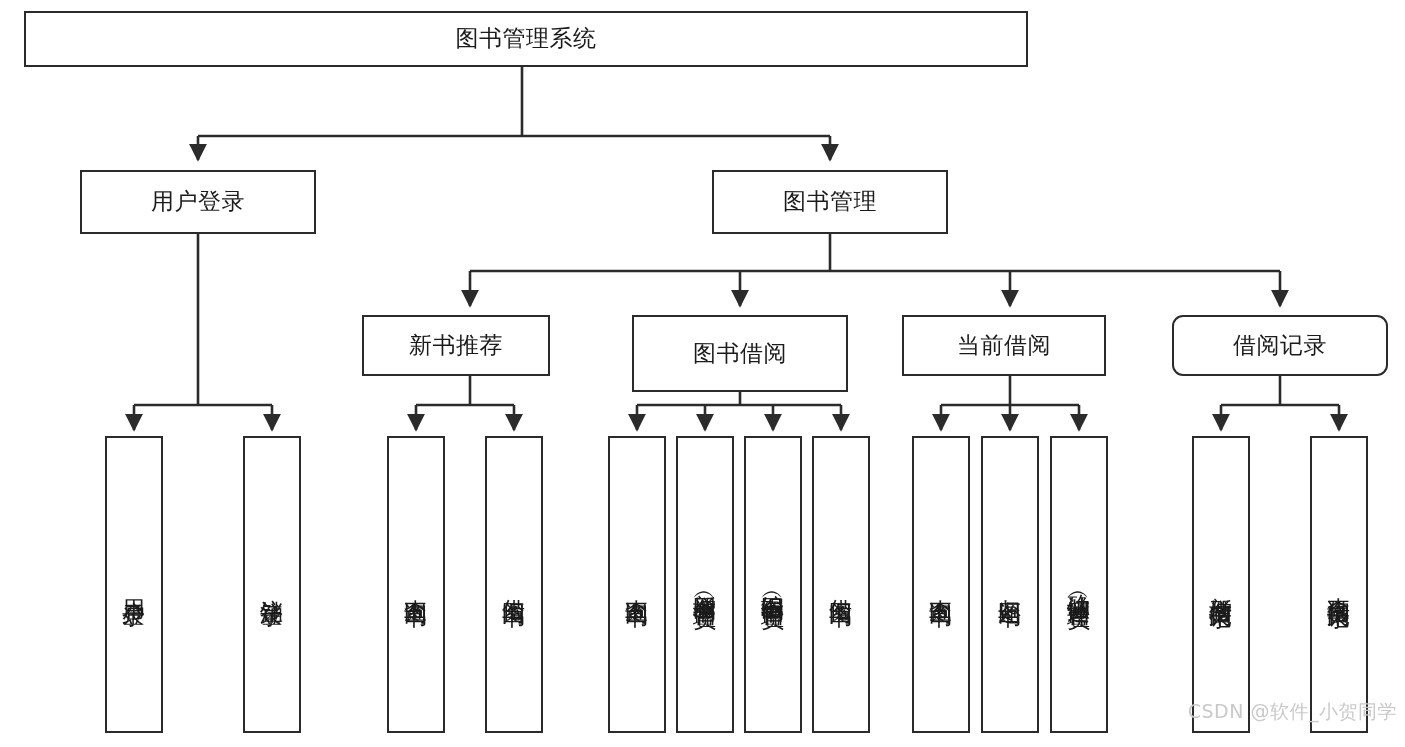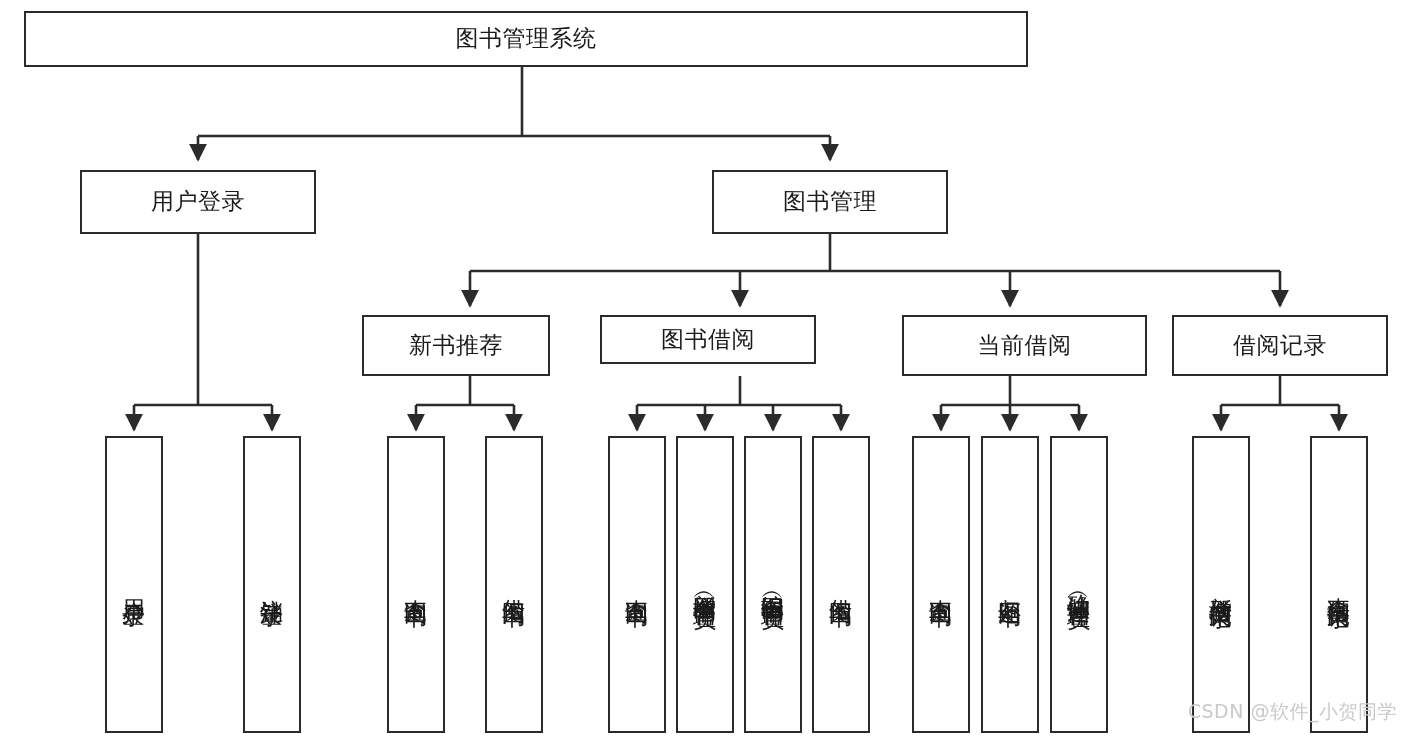--- a/index.html
+++ b/index.html
@@ -131,27 +131,27 @@
   <div class="node h" style="left:80px; top:170px; width:236px; height:64px;">
     <span class="label">用户登录</span>
   </div>
   <div class="node h" style="left:712px; top:170px; width:236px; height:64px;">
     <span class="label">图书管理</span>
   </div>
 
   <div class="node h" style="left:362px; top:315px; width:188px; height:61px;">
     <span class="label">新书推荐</span>
   </div>
-  <div class="node h" style="left:600px; top:315px; width:216px; height:49px;">
+  <div class="node h" style="left:632px; top:315px; width:216px; height:77px;">
     <span class="label">图书借阅</span>
   </div>
-  <div class="node h" style="left:902px; top:315px; width:245px; height:61px;">
+  <div class="node h" style="left:902px; top:315px; width:204px; height:61px;">
     <span class="label">当前借阅</span>
   </div>
-  <div class="node h" style="left:1172px; top:315px; width:216px; height:61px;">
+  <div class="node h" style="left:1172px; top:315px; width:216px; height:61px;border-radius:11px;">
     <span class="label">借阅记录</span>
   </div>
 
   <div class="node v" style="left:105px; top:436px; width:58px; height:297px;">
     <span class="label">用户登录</span>
   </div>
   <div class="node v" style="left:243px; top:436px; width:58px; height:297px;">
     <span class="label">注销登录</span>
   </div>
 

